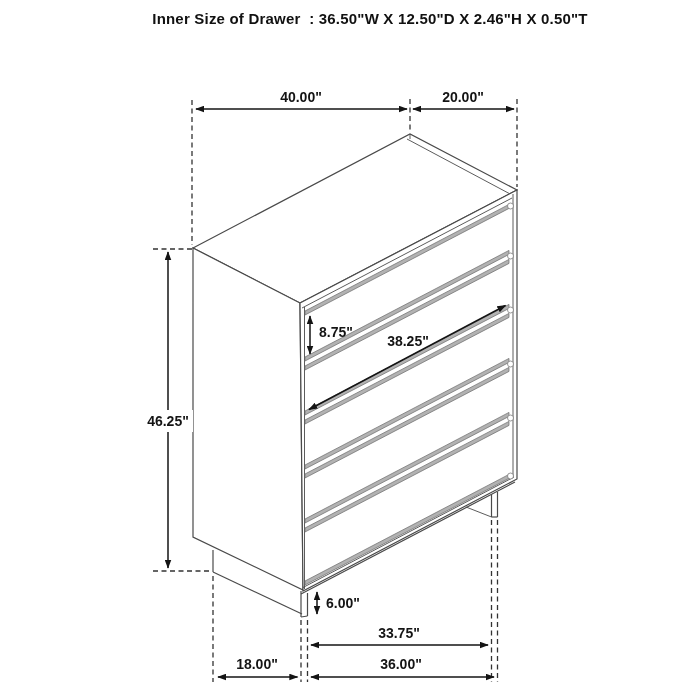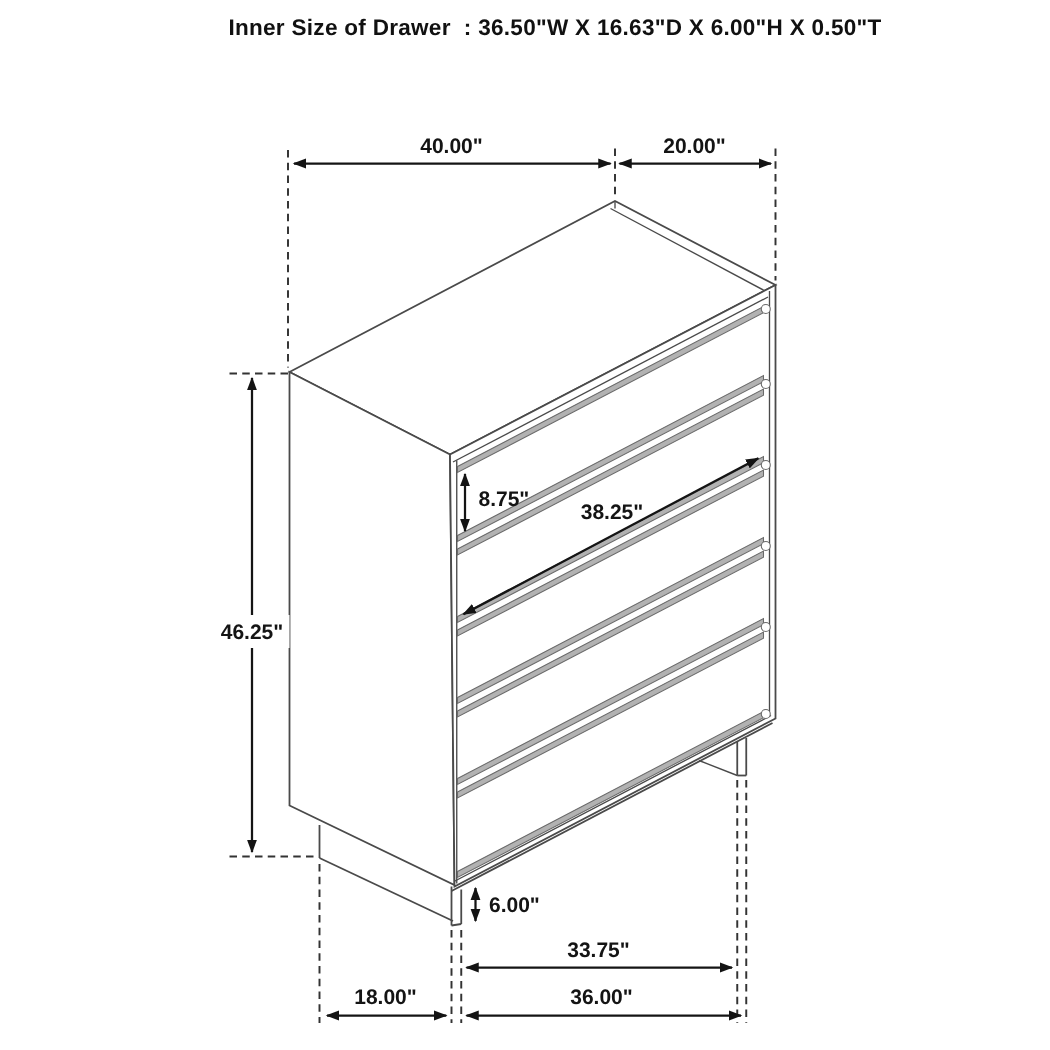--- a/index.html
+++ b/index.html
@@ -16,21 +16,21 @@
   .cabfill{stroke:#4a4a4a;stroke-width:1.2;fill:#ffffff;}
   .thin{stroke:#4a4a4a;stroke-width:0.9;fill:none;}
   .band{fill:#b2b2b2;stroke:#6a6a6a;stroke-width:0.7;}
   .notch{fill:#ffffff;stroke:#6a6a6a;stroke-width:0.7;}
   .dash{stroke:#333333;stroke-width:1.3;fill:none;stroke-dasharray:5 3.5;}
   .dim{stroke:#141414;stroke-width:1.5;fill:none;}
 </style>
 </head>
 <body>
 
-<div class="title"><span>Inner Size of Drawer  : 36.50"W X 16.63"D X 6.00"H X 0.50"T</span></div>
+<div class="title"><span>Inner Size of Drawer  : 36.50"W X 12.50"D X 2.46"H X 0.50"T</span></div>
 
 <svg width="700" height="700" viewBox="0 0 700 700">
   <defs>
     <marker id="ah" viewBox="0 0 10 7" refX="8.6" refY="3.5" markerWidth="9.5" markerHeight="7" orient="auto-start-reverse" markerUnits="userSpaceOnUse">
       <path d="M0,0 L9.5,3.5 L0,7 Z" fill="#141414"></path>
     </marker>
   </defs>
 
   <g>
 

